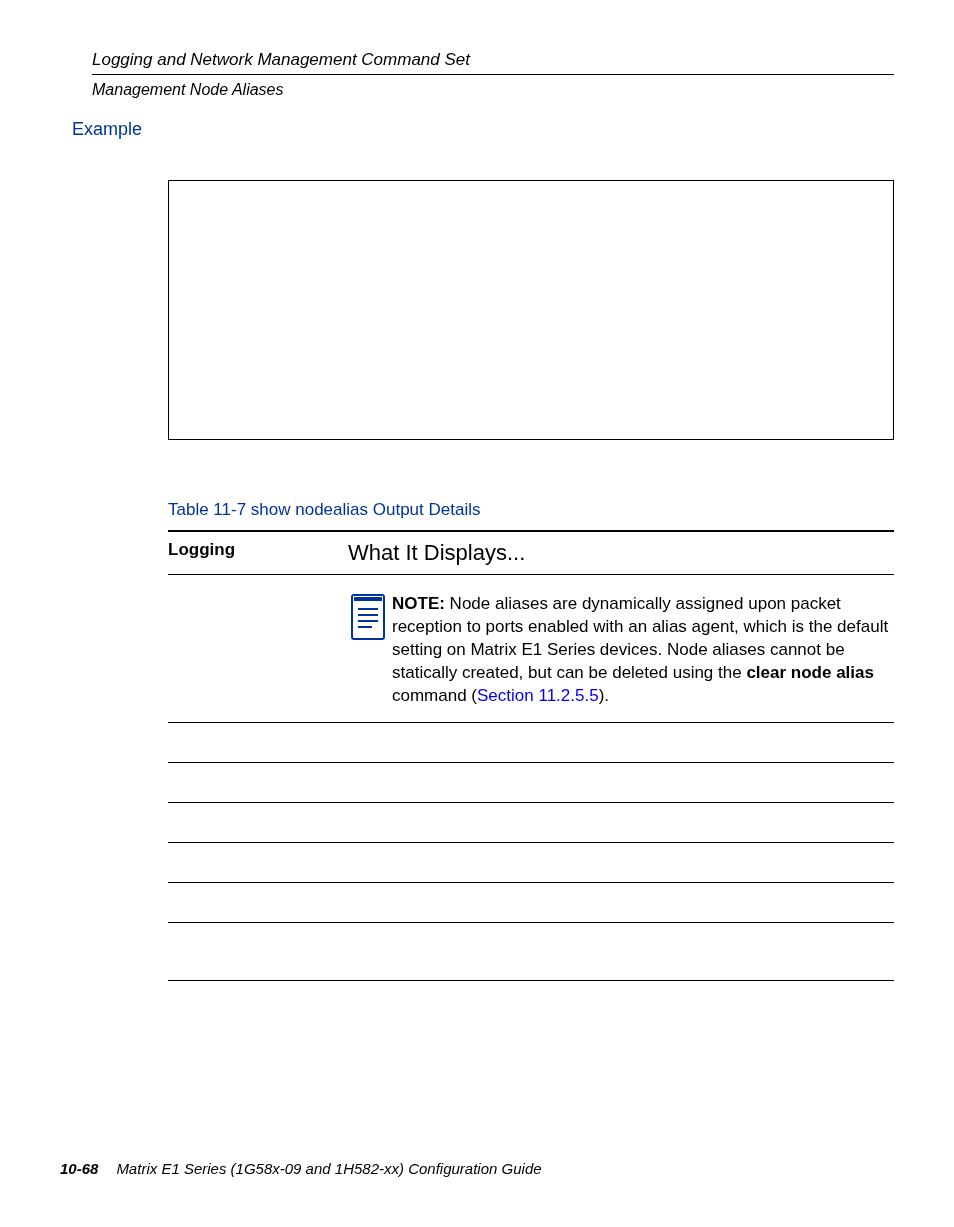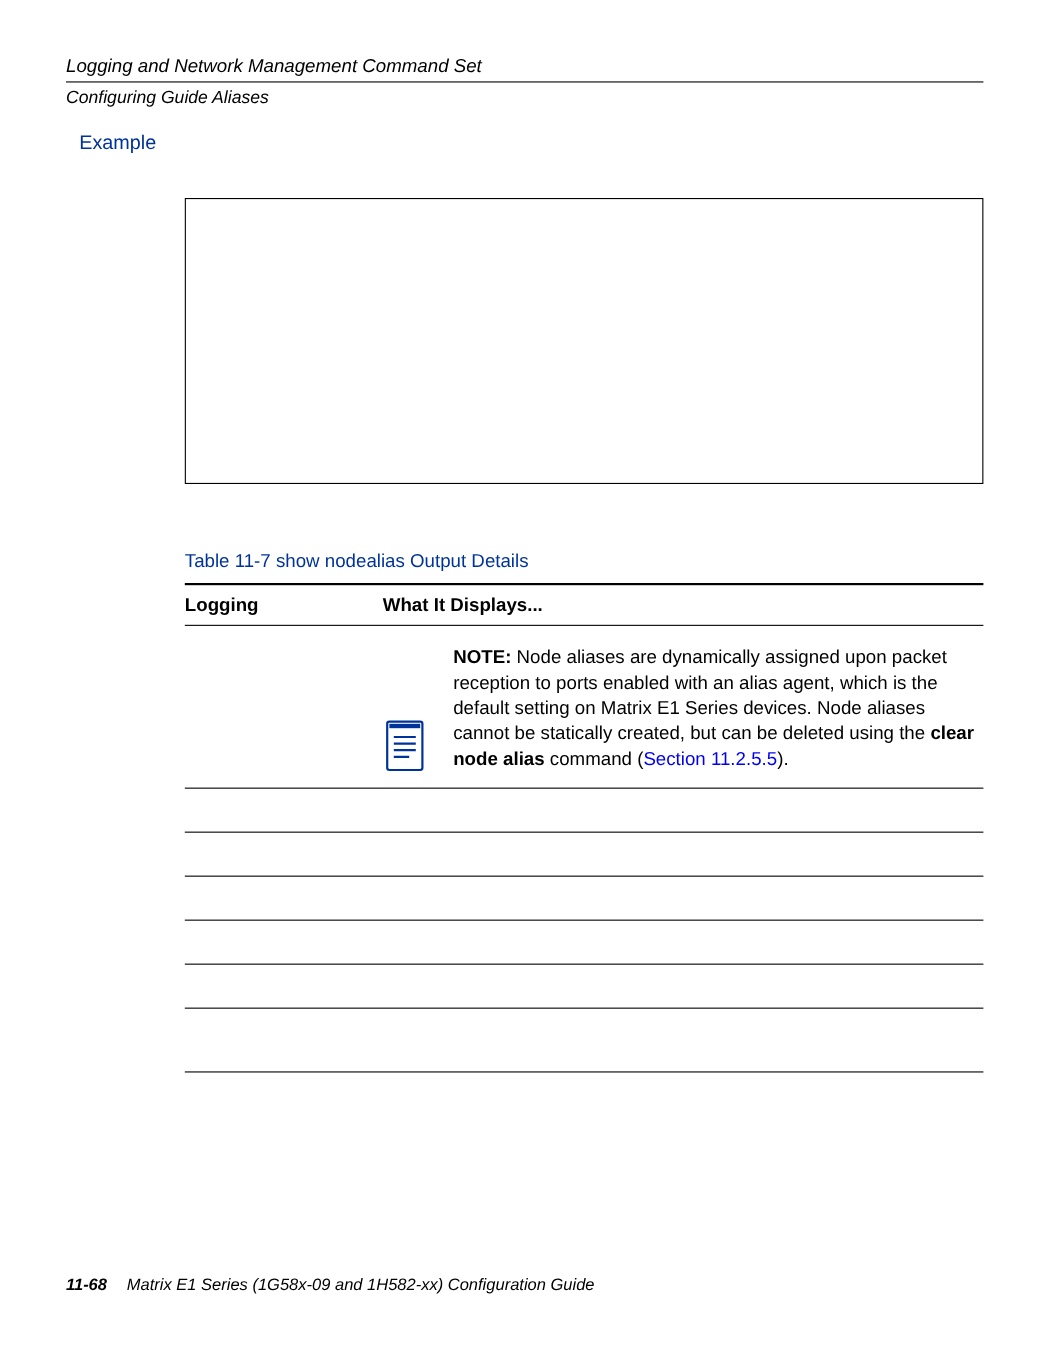--- a/index.html
+++ b/index.html
@@ -10,20 +10,21 @@
     body {
       font-family: Arial, Helvetica, sans-serif;
       background: #ffffff;
       width: 954px;
       height: 1227px;
       position: relative;
       padding: 50px 60px 50px 60px;
     }
     .header-section {
       margin-bottom: 20px;
+      margin-left: 32px;
     }
     .header-title {
       font-style: italic;
       font-size: 17px;
       color: #000;
       border-bottom: 1px solid #000;
       padding-bottom: 4px;
       margin-bottom: 6px;
     }
     .header-subtitle {
@@ -60,36 +61,35 @@
       border-top: 2px solid #000;
       border-bottom: 1px solid #000;
       padding: 8px 0;
     }
     .table-header-col1 {
       width: 180px;
       font-weight: bold;
       font-size: 17px;
     }
     .table-header-col2 {
-      font-weight: bold;
-      font-size: 17px;
+      font-weight: normal;
+      font-size: 22px;
     }
     .note-row {
       display: flex;
       padding: 18px 0 14px 0;
       border-bottom: 1px solid #000;
     }
     .note-col1 {
       width: 180px;
     }
     .note-col2 {
       display: flex;
       flex: 1;
-      gap: 24px;
-      align-items: flex-end;
+      gap: 4px;
     }
     .note-icon {
       flex-shrink: 0;
       width: 40px;
       height: 48px;
     }
     .note-text {
       font-size: 17px;
       line-height: 1.35;
     }
@@ -118,21 +118,21 @@
       font-weight: bold;
       font-style: italic;
       margin-right: 18px;
     }
   </style>
 </head>
 <body>
 
 <div class="header-section">
   <div class="header-title">Logging and Network Management Command Set</div>
-  <div class="header-subtitle">Configuring Guide Aliases</div>
+  <div class="header-subtitle">Management Node Aliases</div>
 </div>
 
 <div class="example-heading">Example</div>
 
 <div class="code-box"></div>
 
 <div class="table-container">
   <div class="table-title">Table 11-7    show nodealias Output Details</div>
 
   <div class="table-header">
@@ -161,14 +161,14 @@
 
   <div class="empty-row"></div>
   <div class="empty-row"></div>
   <div class="empty-row"></div>
   <div class="empty-row"></div>
   <div class="empty-row"></div>
   <div class="empty-row-tall"></div>
 </div>
 
 <div class="footer">
-  <span class="footer-page">11-68</span><span>Matrix E1 Series (1G58x-09 and 1H582-xx) Configuration Guide</span>
+  <span class="footer-page">10-68</span><span>Matrix E1 Series (1G58x-09 and 1H582-xx) Configuration Guide</span>
 </div>
 
 </body></html>

